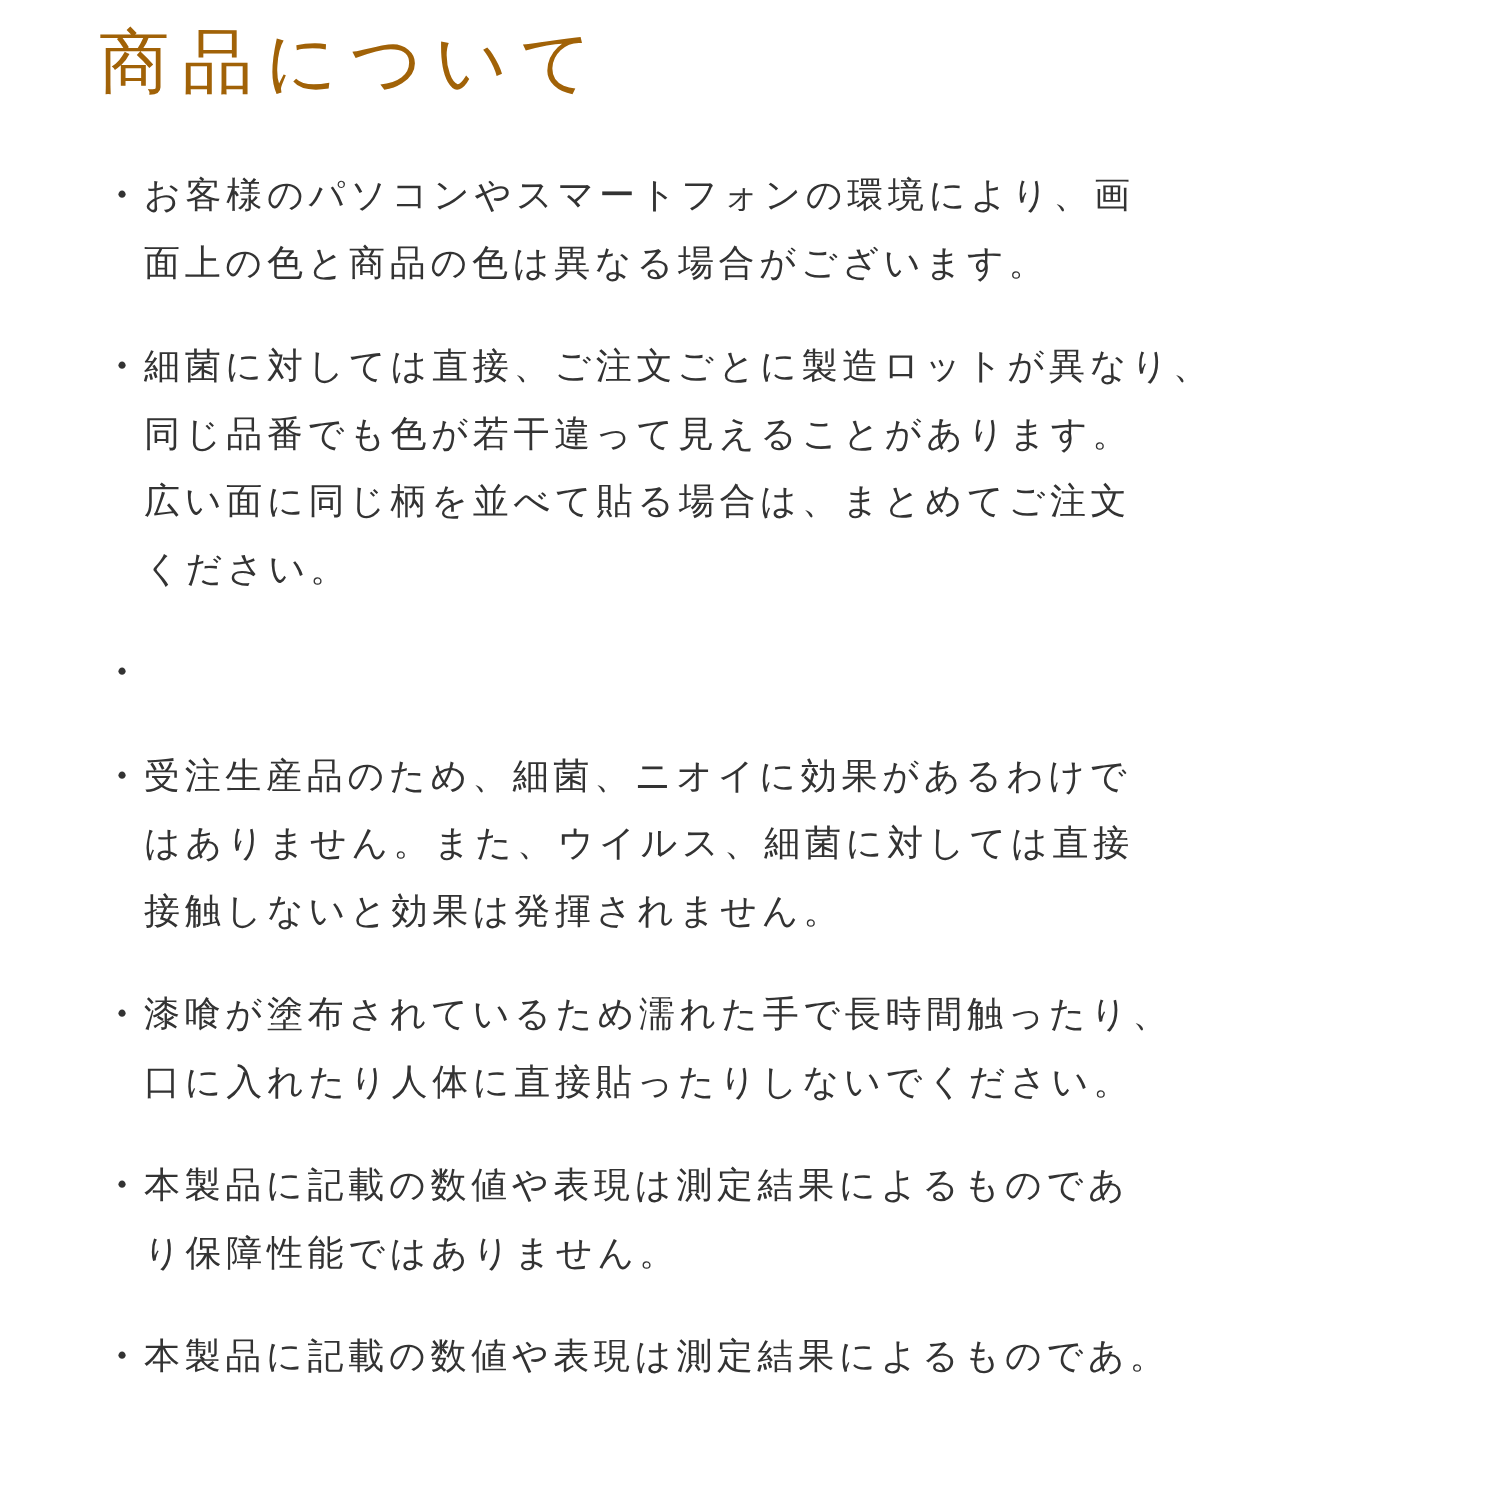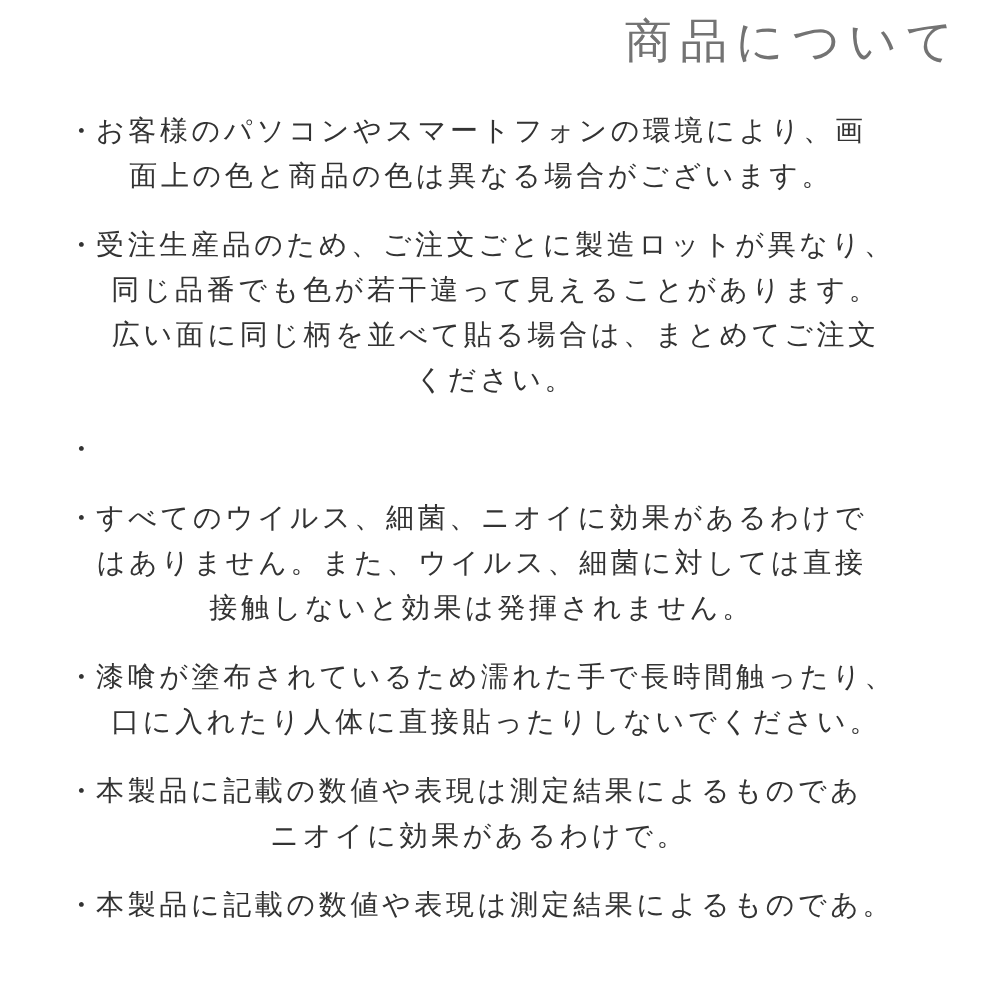--- a/index.html
+++ b/index.html
@@ -16,96 +16,95 @@
   .page {
     box-sizing: border-box;
     width: 1000px;
     height: 1000px;
     padding: 14px 38px 0 66px;
     background: #ffffff;
     overflow: hidden;
   }
   .title {
     margin: 0 0 40px 0;
-    text-align: right;
+    text-align: left;
     font-size: 47px;
     font-weight: 300;
     letter-spacing: 0.18em;
-    color: #737373;
+    color: #a16207;
     line-height: 1.15;
   }
   .notes {
     display: block;
   }
   .note {
     display: flex;
     align-items: flex-start;
     margin: 0 0 24px 0;
   }
   .bullet {
     flex: 0 0 29px;
     font-size: 30px;
     line-height: 45px;
     color: #333333;
     font-weight: 300;
   }
   .note-text {
     margin: 0;
-    font-size: 28px;
+    font-size: 24px;
     font-weight: 300;
     line-height: 45px;
     letter-spacing: 0.13em;
     color: #333333;
     white-space: pre-line;
-    text-align: center;
   }
 </style>
 </head>
 <body>
 
 <div class="page">
   <h1 class="title">商品について</h1>
 
   <div class="notes">
 
     <div class="note">
       <span class="bullet">・</span>
       <p class="note-text">お客様のパソコンやスマートフォンの環境により、画
 面上の色と商品の色は異なる場合がございます。</p>
     </div>
 
     <div class="note">
       <span class="bullet">・</span>
-      <p class="note-text">受注生産品のため、ご注文ごとに製造ロットが異なり、
+      <p class="note-text">細菌に対しては直接、ご注文ごとに製造ロットが異なり、
 同じ品番でも色が若干違って見えることがあります。
 広い面に同じ柄を並べて貼る場合は、まとめてご注文
 ください。</p>
     </div>
 
     <div class="note">
       <span class="bullet">・</span>
     </div>
 
     <div class="note">
       <span class="bullet">・</span>
-      <p class="note-text">すべてのウイルス、細菌、ニオイに効果があるわけで
+      <p class="note-text">受注生産品のため、細菌、ニオイに効果があるわけで
 はありません。また、ウイルス、細菌に対しては直接
 接触しないと効果は発揮されません。</p>
     </div>
 
     <div class="note">
       <span class="bullet">・</span>
       <p class="note-text">漆喰が塗布されているため濡れた手で長時間触ったり、
 口に入れたり人体に直接貼ったりしないでください。</p>
     </div>
 
     <div class="note">
       <span class="bullet">・</span>
       <p class="note-text">本製品に記載の数値や表現は測定結果によるものであ
-ニオイに効果があるわけで。</p>
+り保障性能ではありません。</p>
     </div>
 
     <div class="note">
       <span class="bullet">・</span>
       <p class="note-text">本製品に記載の数値や表現は測定結果によるものであ。</p>
     </div>
 
   </div>
 </div>
 

